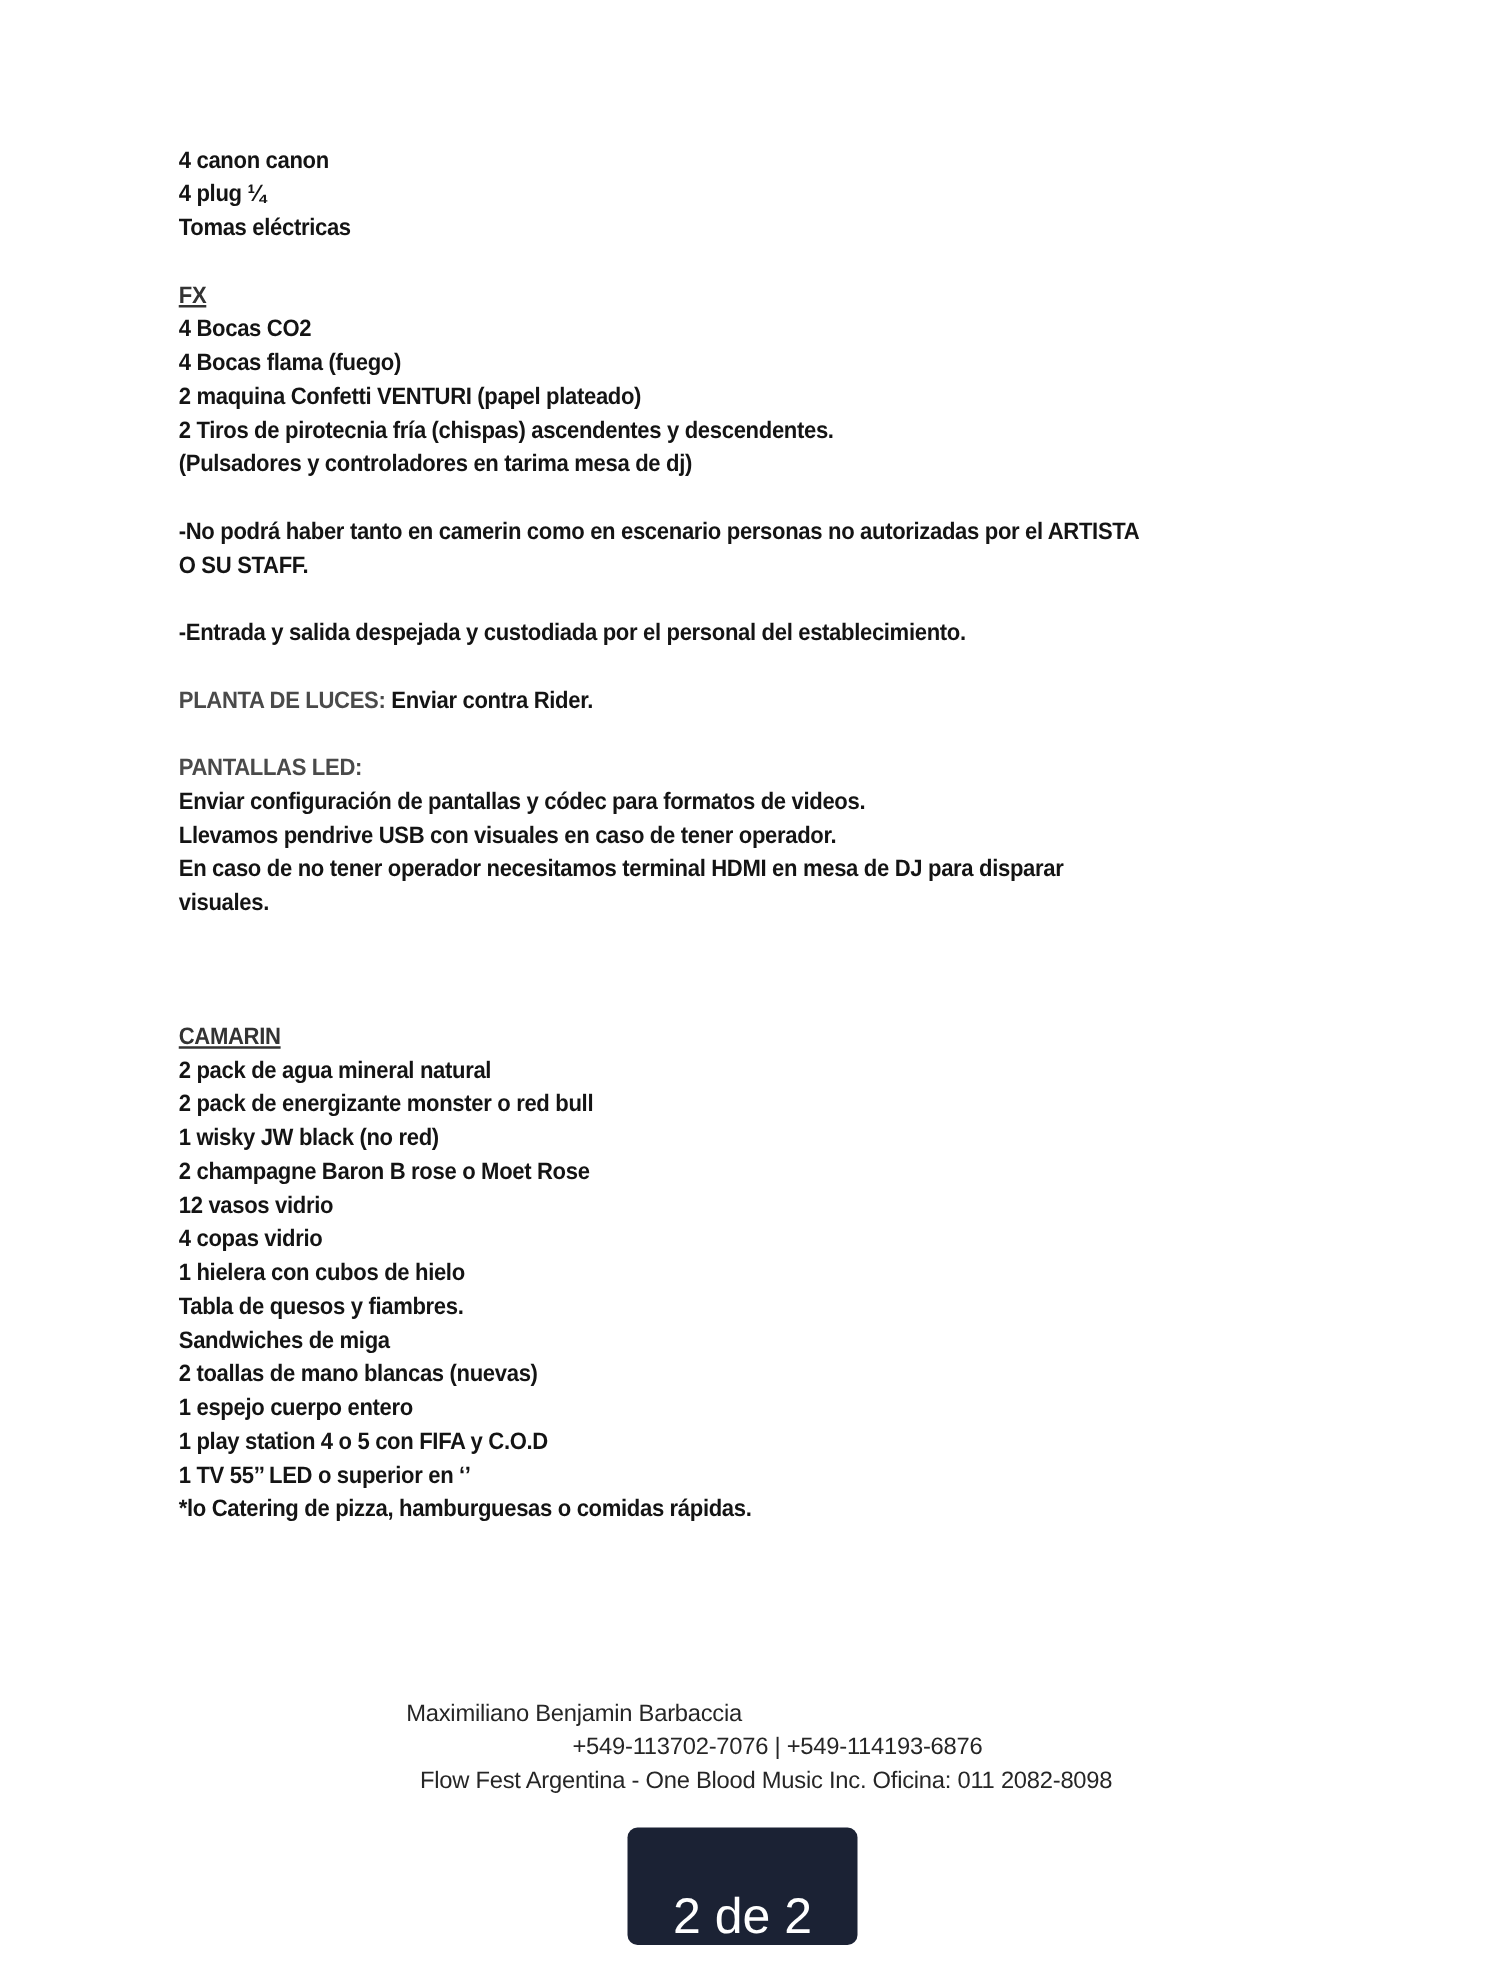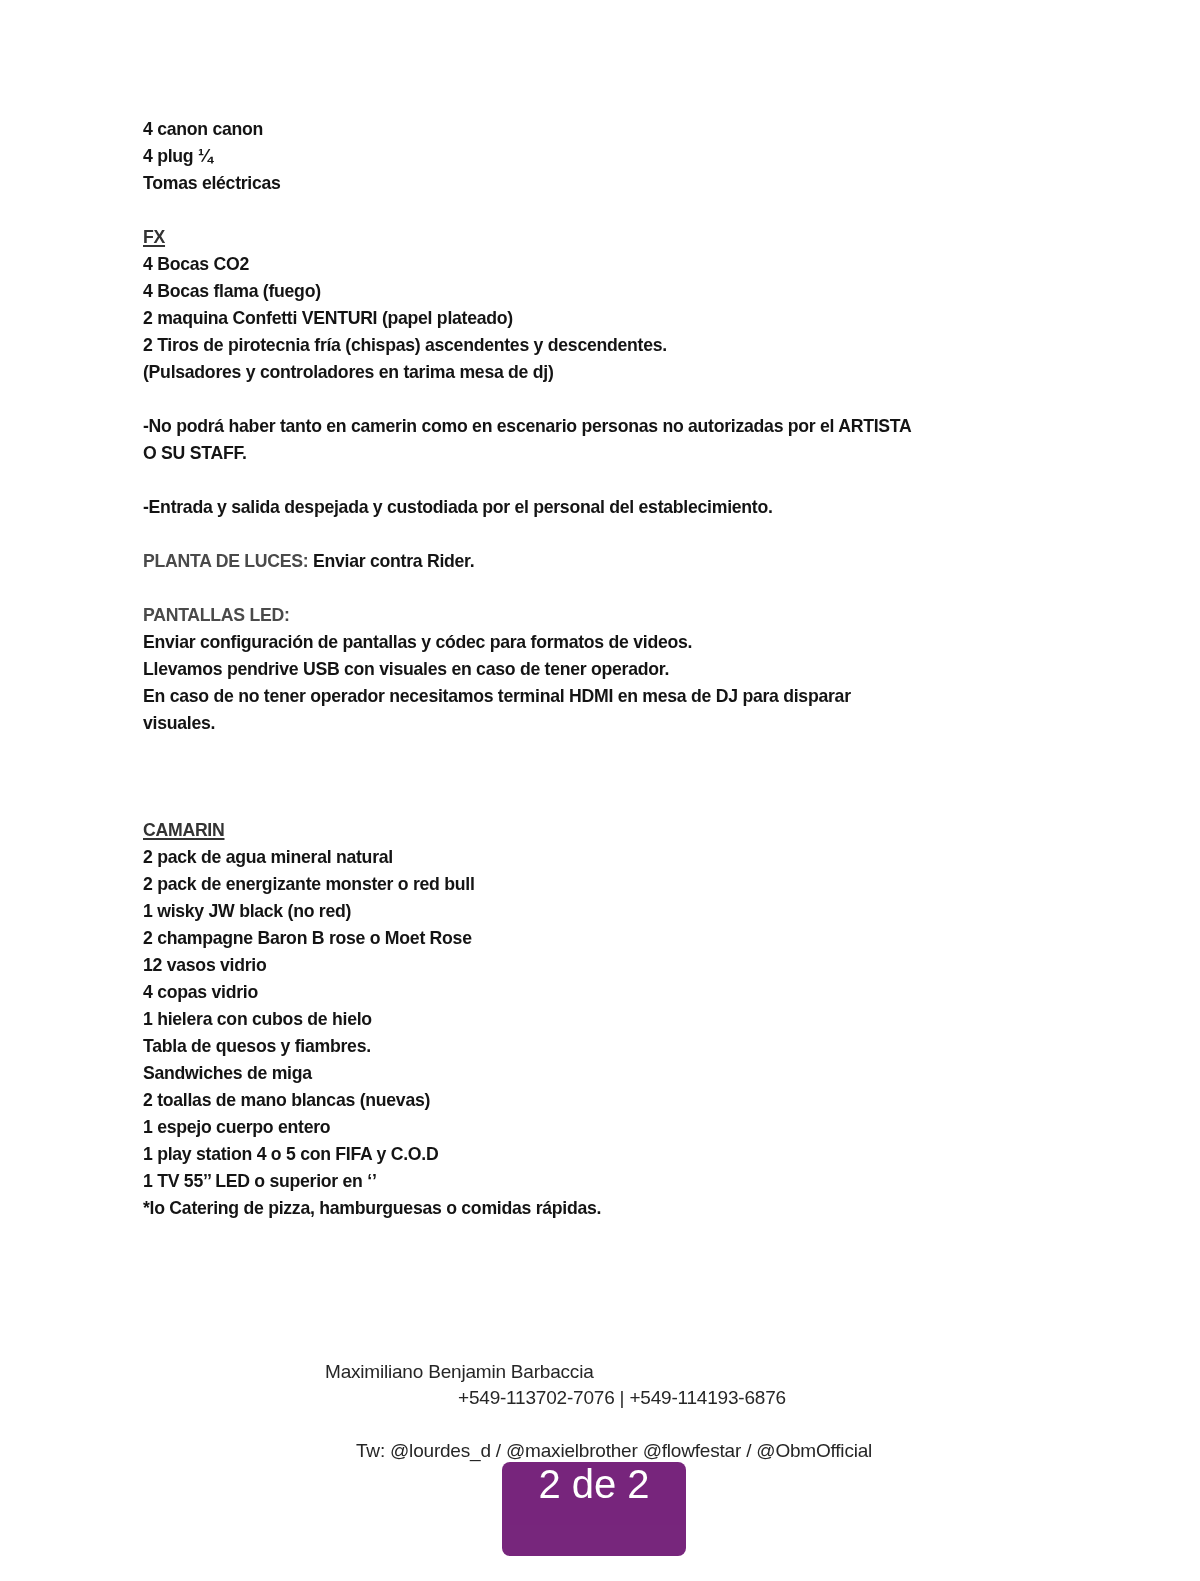--- a/index.html
+++ b/index.html
@@ -53,24 +53,24 @@
       letter-spacing: -0.2px;
       margin-left: 40px;
     }
     .italic { }
     .page-badge {
       position: absolute;
       left: 502px;
       top: 1462px;
       width: 184px;
       height: 94px;
-      background: #701a75;
+      background: #0f172a;
       border-radius: 8px;
       display: flex;
-      align-items: flex-start;
+      align-items: flex-end;
       justify-content: center;
       opacity: 0.95;
     }
     .page-badge span {
       color: #ffffff;
       font-family: "Liberation Sans", sans-serif;
       font-size: 40px;
       letter-spacing: 0px;
     }
   </style>
@@ -113,19 +113,19 @@
   <div class="line" style="top:1035px">Tabla de quesos  y fiambres.</div>
   <div class="line" style="top:1062px">Sandwiches de miga</div>
   <div class="line" style="top:1089px">2 toallas de mano blancas (nuevas)</div>
   <div class="line" style="top:1116px">1 espejo cuerpo entero</div>
   <div class="line" style="top:1143px">1 play station 4 o 5 con FIFA y C.O.D</div>
   <div class="line" style="top:1170px">1 TV 55’’ LED o superior en ‘’</div>
   <div class="line" style="top:1197px">*lo Catering de pizza, hamburguesas o comidas rápidas.</div>
 
   <div class="footer-line" style="left:285px; top:1361px">Maximiliano Benjamin Barbaccia</div>
   <div class="footer-line italic" style="left:418px; top:1387px">+549-113702-7076 | +549-114193-6876</div>
-  <div class="footer-line" style="left:316px; top:1440px">Tw: @lourdes_d / @maxielbrother @flowfestar / @ObmOfficial</div>
+  <div class="footer-line" style="left:296px; top:1414px">Flow Fest Argentina - One Blood Music Inc. Oficina: 011 2082-8098</div>
 
   <div class="page-badge">
     <span>2 de 2</span>
   </div>
 
 </div>
 
 </body></html>

